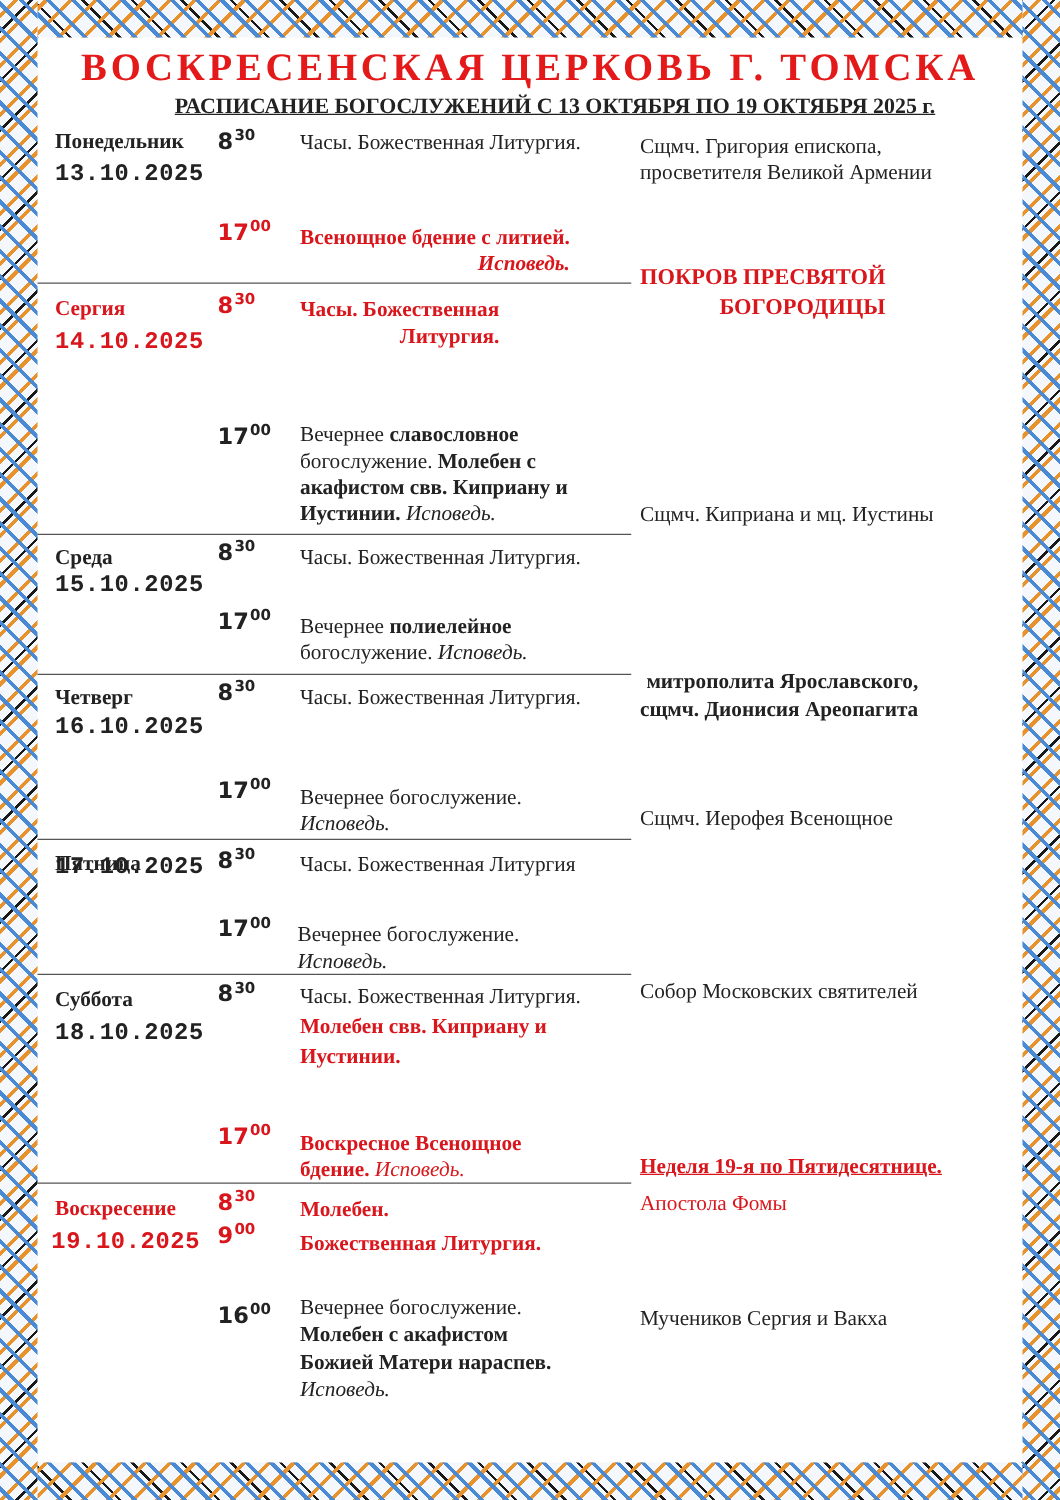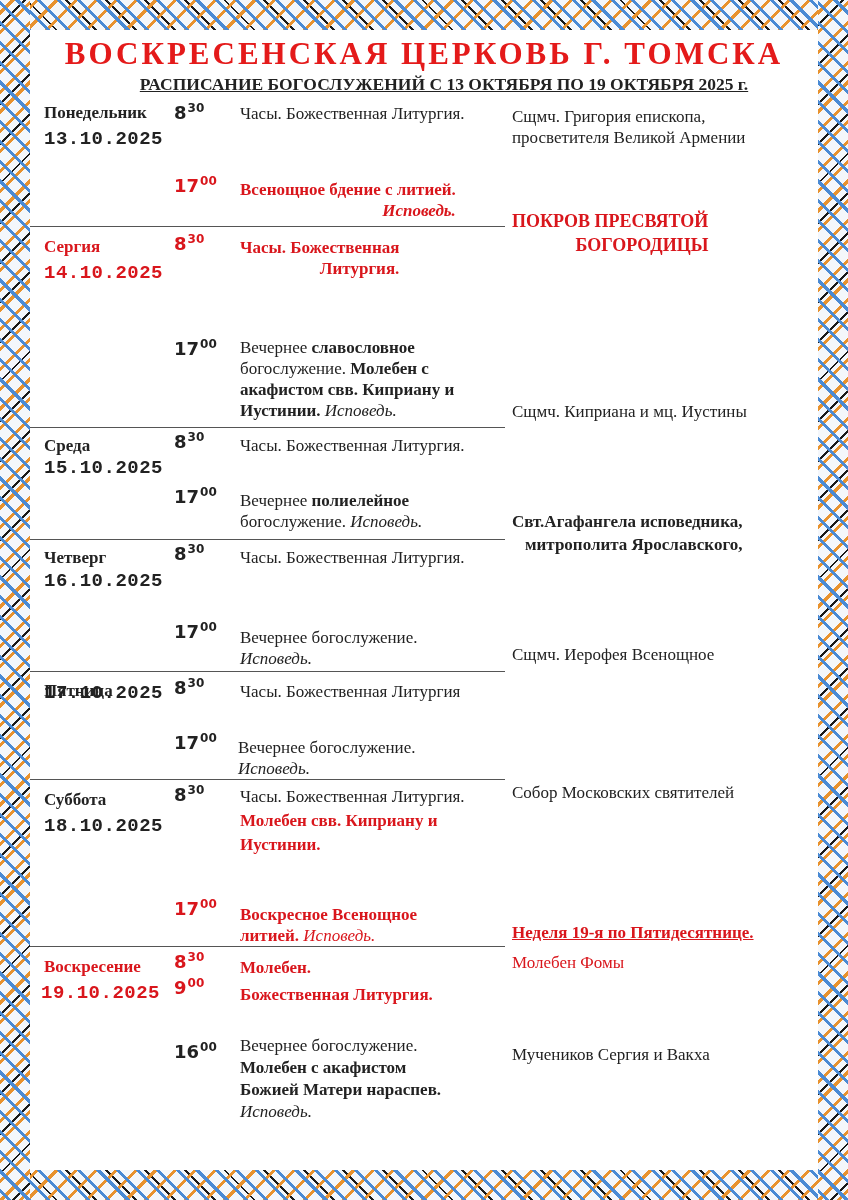--- a/index.html
+++ b/index.html
@@ -86,21 +86,21 @@
   <div class="abs day" style="top:436px">Среда</div>
   <div class="abs date" style="top:457px">15.10.2025</div>
   <div class="abs time" style="top:430px"><span>8</span><sup>30</sup></div>
   <div class="abs svc" style="top:435px">Часы. Божественная Литургия.</div>
 
   <div class="abs time" style="top:485px"><span>17</span><sup>00</sup></div>
   <div class="abs svc" style="top:490px">
     <span>Вечернее</span> <span class="b">полиелейное</span><br>
     <span>богослужение.</span> <span class="i">Исповедь.</span>
   </div>
-  <div class="abs saint b" style="top:510px; line-height:23px;"><span>Свт.Агафангела исповедника,</span><br><span>митрополита Ярославского,</span><br></div>
+  <div class="abs saint b" style="top:510px; line-height:23px;"><br><span>митрополита Ярославского,</span><br><span>сщмч. Дионисия Ареопагита</span></div>
 </div>
 
 <div class="divider" style="top:539px"></div>
 
 <div>
   <div class="abs day" style="top:548px">Четверг</div>
   <div class="abs date" style="top:570px">16.10.2025</div>
   <div class="abs time" style="top:542px"><span>8</span><sup>30</sup></div>
   <div class="abs svc" style="top:547px">Часы. Божественная Литургия.</div>
 
@@ -124,31 +124,31 @@
 <div class="divider" style="top:779px"></div>
 
 <div>
   <div class="abs day" style="top:790px">Суббота</div>
   <div class="abs date" style="top:815px">18.10.2025</div>
   <div class="abs time" style="top:783px"><span>8</span><sup>30</sup></div>
   <div class="abs svc" style="top:785px; line-height:24px;"><span>Часы. Божественная Литургия.</span><br><span class="red b">Молебен свв. Киприану и</span><br><span class="red b">Иустинии.</span></div>
   <div class="abs saint" style="top:782px">Собор Московских святителей</div>
 
   <div class="abs time red" style="top:897px"><span>17</span><sup>00</sup></div>
-  <div class="abs svc red" style="top:904px"><span class="b">Воскресное Всенощное</span><br><span class="b">литией.</span> <span class="i">Исповедь.</span></div>
+  <div class="abs svc red" style="top:904px"><span class="b">Воскресное Всенощное</span><br><span class="b">бдение.</span> <span class="i">Исповедь.</span></div>
   <div class="abs saint red b u" style="top:922px">Неделя 19-я по Пятидесятнице.</div>
 </div>
 
 <div class="divider" style="top:946px"></div>
 
 <div>
   <div class="abs day red" style="top:957px">Воскресение</div>
   <div class="abs date red" style="top:982px; left:41px;">19.10.2025</div>
   <div class="abs time red" style="top:950px"><span>8</span><sup>30</sup></div>
   <div class="abs svc red b" style="top:957px">Молебен.</div>
   <div class="abs time red" style="top:976px"><span>9</span><sup>00</sup></div>
   <div class="abs svc red b" style="top:984px">Божественная Литургия.</div>
-  <div class="abs saint red" style="top:952px">Молебен Фомы</div>
+  <div class="abs saint red" style="top:952px">Апостола Фомы</div>
 
   <div class="abs time" style="top:1040px"><span>16</span><sup>00</sup></div>
   <div class="abs svc" style="top:1035px; line-height:22px;"><span>Вечернее богослужение.</span><br><span class="b">Молебен с акафистом</span><br><span class="b">Божией Матери нараспев.</span><br><span class="i">Исповедь.</span></div>
   <div class="abs saint" style="top:1044px">Мучеников Сергия и Вакха</div>
 </div>
 
 </body></html>

